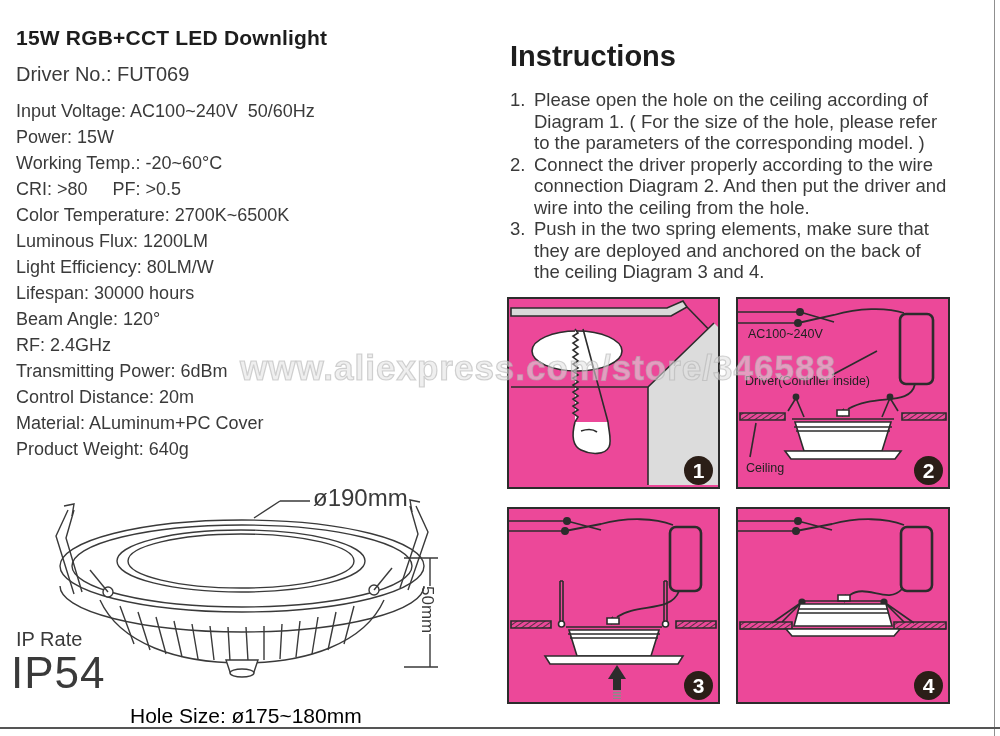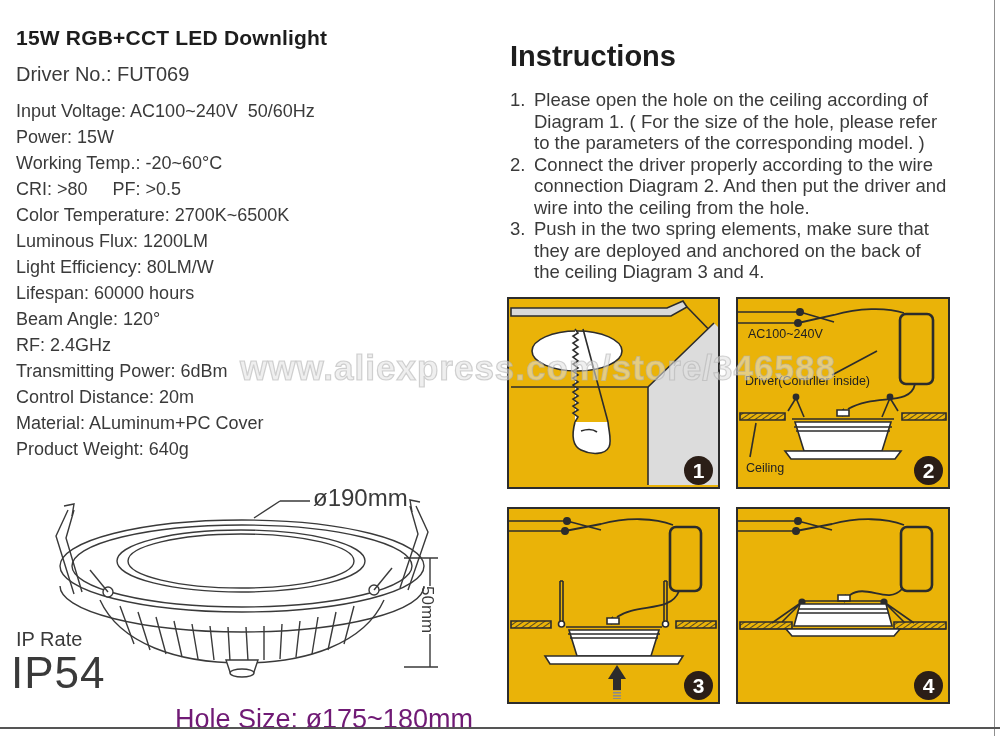--- a/index.html
+++ b/index.html
@@ -22,21 +22,21 @@
 
   
   .right-col{position:absolute;left:510px;top:24px;width:480px;margin-top:16px;}
   .instructions-heading{font-size:29px;font-weight:bold;color:#1d1d1d;}
   .instruction-list{margin-top:16px;}
   .instruction-item{display:flex;align-items:flex-start;font-size:18.5px;line-height:21.5px;color:#3a3a3a;}
   .instruction-num{width:24px;flex:none;}
   .instruction-text{white-space:pre;}
 
   
-  .diagram-box{position:absolute;border:2px solid #2c2c2c;background:#eab308;box-sizing:border-box;text-align:center;}
+  .diagram-box{position:absolute;border:2px solid #2c2c2c;background:#ec4899;box-sizing:border-box;text-align:center;}
   #diagram-1{left:507px;top:297px;width:213px;height:192px;}
   #diagram-2{left:736px;top:297px;width:214px;height:192px;}
   #diagram-3{left:507px;top:507px;width:213px;height:197px;}
   #diagram-4{left:736px;top:507px;width:214px;height:197px;}
   .diagram-box svg{position:absolute;left:0;top:0;width:100%;height:100%;}
   .diagram-badge{
     position:absolute;right:5px;bottom:2px;width:29px;height:29px;border-radius:50%;
     background:#2b1e17;color:#fff;font-size:21px;font-weight:bold;
     display:flex;align-items:center;justify-content:center;line-height:1;
   }
@@ -47,21 +47,21 @@
 
   
   .drawing-wrap{position:absolute;left:8px;top:476px;width:450px;height:255px;}
   .dim-diameter{position:absolute;left:313px;top:484px;font-size:24px;color:#3a3a3a;}
   .dim-height{
     position:absolute;left:437px;top:586px;font-size:17px;color:#3a3a3a;
     transform:rotate(90deg);transform-origin:0 0;white-space:nowrap;
   }
   .ip-rate{position:absolute;left:16px;top:628px;font-size:20px;color:#3a3a3a;text-align:right;}
   .ip-value{position:absolute;left:11px;top:648px;font-size:44px;color:#3a3a3a;letter-spacing:1px;}
-  .hole-size{position:absolute;left:130px;top:704px;font-size:27px;color:#701a75;margin-left:45px;}
+  .hole-size{position:absolute;left:130px;top:704px;font-size:21px;color:#000000;}
 
   
   .watermark{
     position:absolute;left:240px;top:348px;font-size:35px;font-weight:bold;
     color:rgba(225,225,225,0.55);-webkit-text-stroke:1.2px rgba(175,175,175,0.55);
     letter-spacing:1px;pointer-events:none;z-index:9;white-space:nowrap;
   }
   svg *{vector-effect:non-scaling-stroke;}
 </style>
 </head>
@@ -71,21 +71,21 @@
   <div class="product-title">15W RGB+CCT LED Downlight</div>
   <div class="model-line">Driver No.: FUT069</div>
   <div class="spec-list">
     <div class="spec-line">Input Voltage: AC100~240V  50/60Hz</div>
     <div class="spec-line">Power: 15W</div>
     <div class="spec-line">Working Temp.: -20~60°C</div>
     <div class="spec-line">CRI: &gt;80     PF: &gt;0.5</div>
     <div class="spec-line">Color Temperature: 2700K~6500K</div>
     <div class="spec-line">Luminous Flux: 1200LM</div>
     <div class="spec-line">Light Efficiency: 80LM/W</div>
-    <div class="spec-line">Lifespan: 60000 hours</div>
+    <div class="spec-line">Lifespan: 30000 hours</div>
     <div class="spec-line">Beam Angle: 120°</div>
     <div class="spec-line">RF: 2.4GHz</div>
     <div class="spec-line">Transmitting Power: 6dBm</div>
     <div class="spec-line">Control Distance: 20m</div>
     <div class="spec-line">Material: ALuminum+PC Cover</div>
     <div class="spec-line">Product Weight: 640g</div>
   </div>
 </div>
 
 <div class="right-col">

